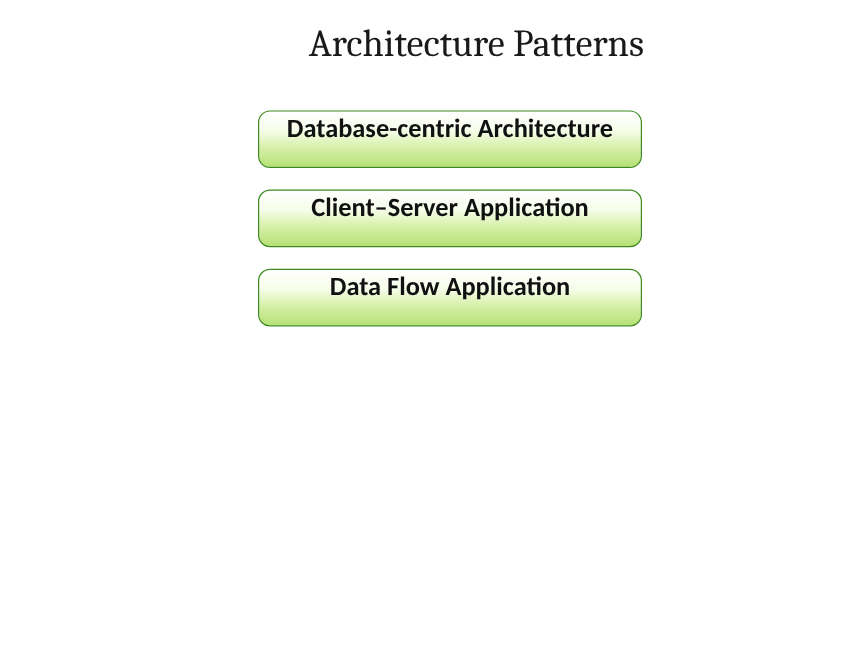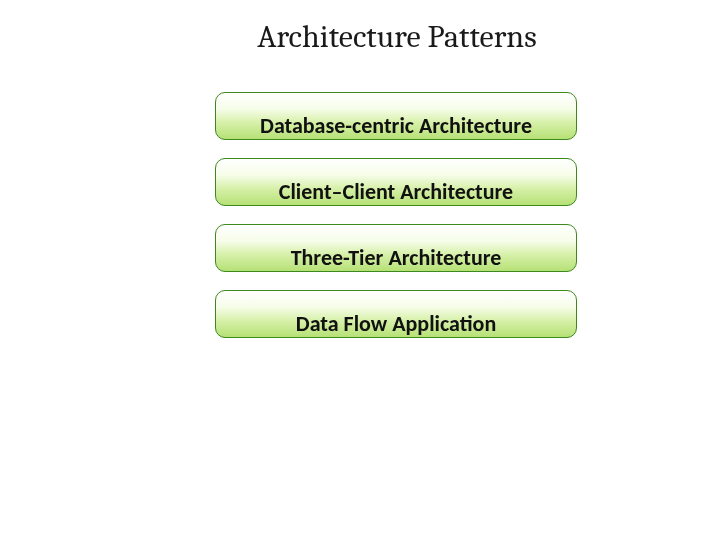--- a/index.html
+++ b/index.html
@@ -28,51 +28,48 @@
     font-weight: 400;
     color: #1a1a1a;
   }
   .list {
     position: absolute;
     top: 92px;
     left: 178px;
     width: 362px;
   }
   .item {
-    width: 362px;
+    width: 320px;
     height: 48px;
     margin-bottom: 18px;
     border: 1.5px solid #3c8a1e;
     border-radius: 10px;
     background: linear-gradient(to bottom,
       #ffffff 0%,
       #f6fde9 35%,
       #d6f0a8 65%,
       #b6e176 100%);
     display: flex;
-    align-items: flex-end;
+    align-items: flex-start;
     justify-content: center;
     font-size: 22px;
     font-weight: 700;
     color: #111111;
     box-sizing: border-box;
   }
 </style>
 </head>
 <body>
 
 <div class="slide">
   <div class="title">Architecture Patterns</div>
   <div class="list">
     <div class="item">
         <span>Database-centric Architecture</span>
       </div>
     <div class="item">
-        <span>Client–Client Architecture</span>
-      </div>
-    <div class="item">
-        <span>Three-Tier Architecture</span>
+        <span>Client–Server Application</span>
       </div>
     <div class="item">
         <span>Data Flow Application</span>
       </div>
   </div>
 </div>
 
 </body></html>

